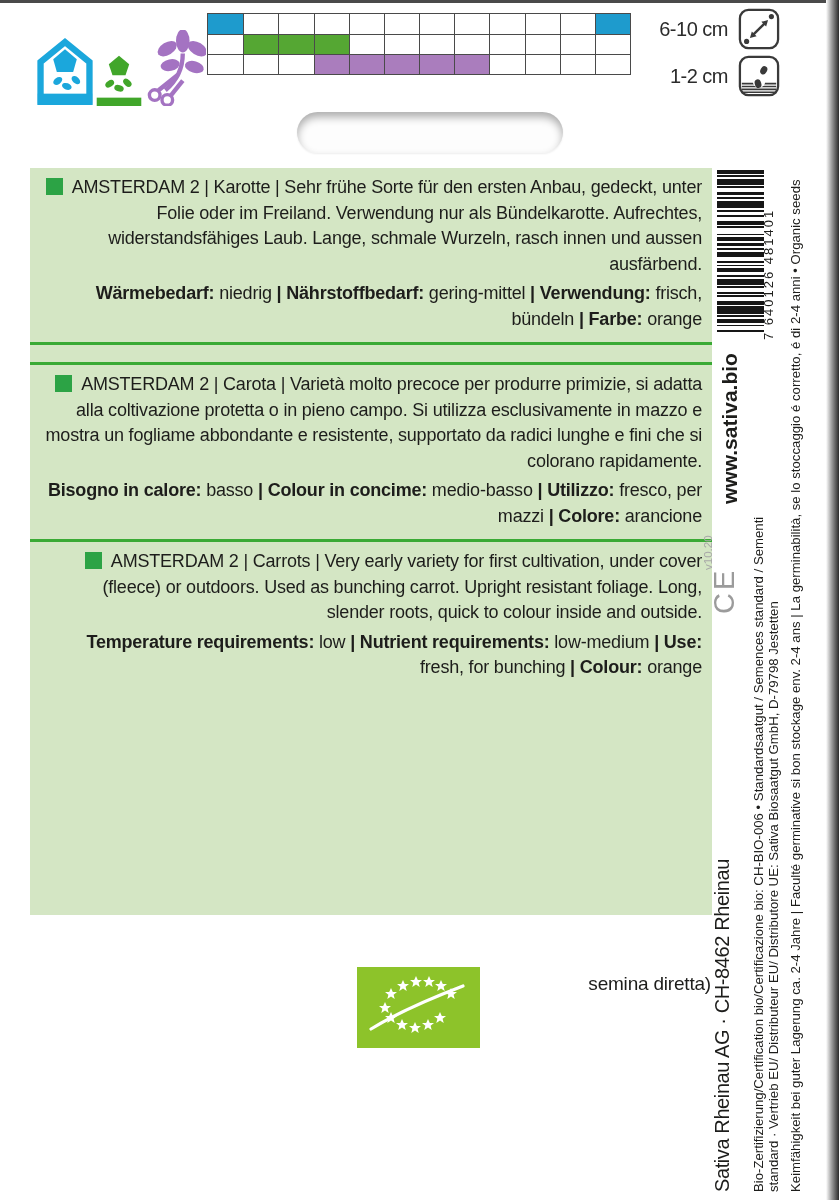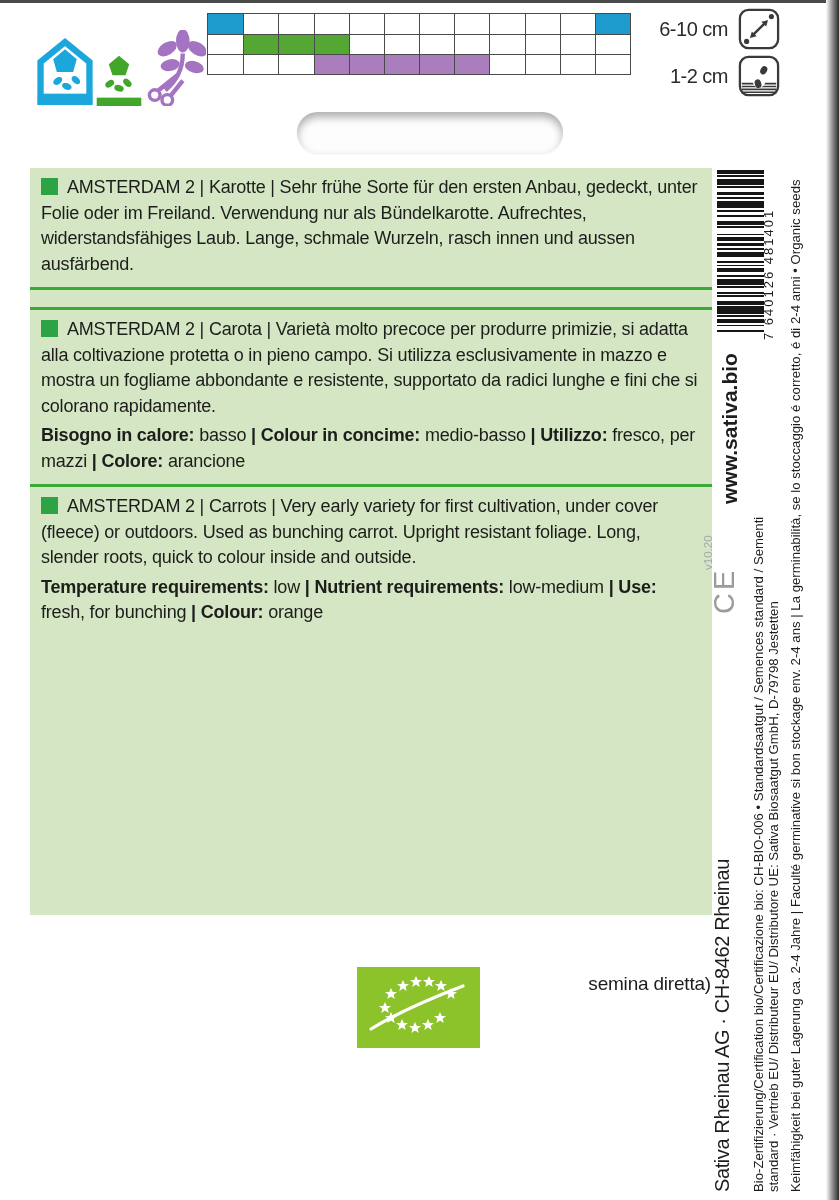--- a/index.html
+++ b/index.html
@@ -33,21 +33,21 @@
 
   
   .hang-hole{position:absolute;left:297px;top:112px;width:266px;height:41px;border-radius:22px;
              background:#fdfdfd;
              box-shadow:inset 0 5px 8px rgba(0,0,0,.32), inset 0 -2px 4px rgba(255,255,255,.95), 0 1px 2px rgba(0,0,0,.07);}
 
   
   .panel{position:absolute;left:30px;top:168px;width:682px;height:747px;background:#d4e6c4;box-sizing:border-box;}
   .section{padding:7px 10px 10px 11px;}
   .section.divided{border-bottom:3px solid #3aaa35;}
-  .desc,.attrs{margin:0;font-size:18px;line-height:25.5px;letter-spacing:-0.2px;color:#1d1d1b;}
+  .desc,.attrs{margin:0;font-size:18px;line-height:25.5px;letter-spacing:-0.2px;color:#1d1d1b;text-align:right;}
   .attrs{margin-top:4px;}
   .attrs b,.desc b{font-weight:700;}
   .bullet{display:inline-block;width:17px;height:17px;background:#2ca345;margin-right:9px;vertical-align:-2px;}
 
   
   .vtext{position:absolute;writing-mode:vertical-rl;transform:rotate(180deg);
          white-space:nowrap;line-height:1;color:#1d1d1b;}
   .barcode-bars{position:absolute;left:717px;top:170px;width:47px;height:168px;display:flex;flex-direction:column;}
   .barcode-bars div{width:100%;}
   .barcode-number{left:762px;top:172px;height:168px;font-size:13px;letter-spacing:2px;}
@@ -175,20 +175,21 @@
         <ellipse cx="21" cy="30" rx="3.4" ry="4.6" fill="#3a3a3a" transform="rotate(-18 21 30)"></ellipse>
       </svg>
     </div>
   </div>
 
   <div class="hang-hole"></div>
 
   <div class="panel">
     <div class="section divided">
       <p class="desc"><span class="bullet"></span>AMSTERDAM 2 | Karotte | Sehr frühe Sorte für den ersten Anbau, gedeckt, unter Folie oder im Freiland. Verwendung nur als Bündelkarotte. Aufrechtes, widerstandsfähiges Laub. Lange, schmale Wurzeln, rasch innen und aussen ausfärbend.</p>
+      <p class="attrs"><b>Wärmebedarf:</b> niedrig<b> | </b><b>Nährstoffbedarf:</b> gering-mittel<b> | </b><b>Verwendung:</b> frisch, bündeln<b> | </b><b>Farbe:</b> orange</p>
     </div>
     <div class="section divided">
     </div>
     <div class="section divided">
       <p class="desc"><span class="bullet"></span>AMSTERDAM 2 | Carota | Varietà molto precoce per produrre primizie, si adatta alla coltivazione protetta o in pieno campo. Si utilizza esclusivamente in mazzo e mostra un fogliame abbondante e resistente, supportato da radici lunghe e fini che si colorano rapidamente.</p>
       <p class="attrs"><b>Bisogno in calore:</b> basso<b> | </b><b>Colour in concime:</b> medio-basso<b> | </b><b>Utilizzo:</b> fresco, per mazzi<b> | </b><b>Colore:</b> arancione</p>
     </div>
     <div class="section">
       <p class="desc"><span class="bullet"></span>AMSTERDAM 2 | Carrots | Very early variety for first cultivation, under cover (fleece) or outdoors. Used as bunching carrot. Upright resistant foliage. Long, slender roots, quick to colour inside and outside.</p>
       <p class="attrs"><b>Temperature requirements:</b> low<b> | </b><b>Nutrient requirements:</b> low-medium<b> | </b><b>Use:</b> fresh, for bunching<b> | </b><b>Colour:</b> orange</p>

